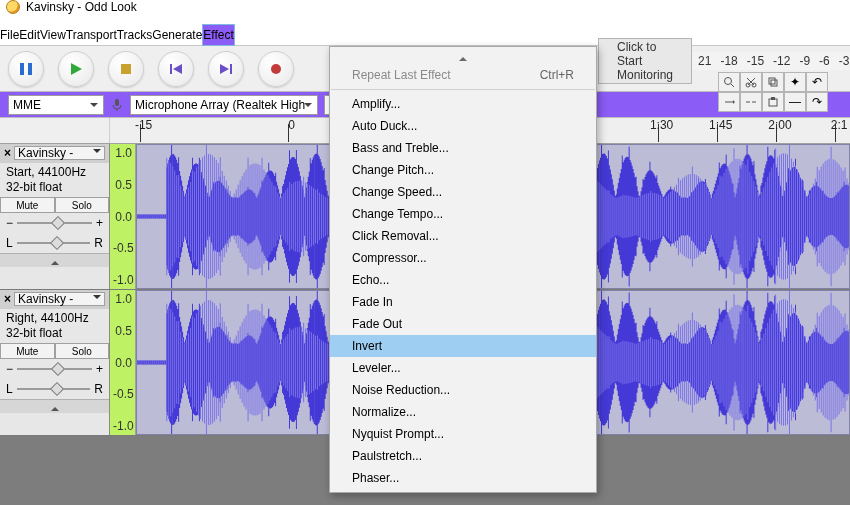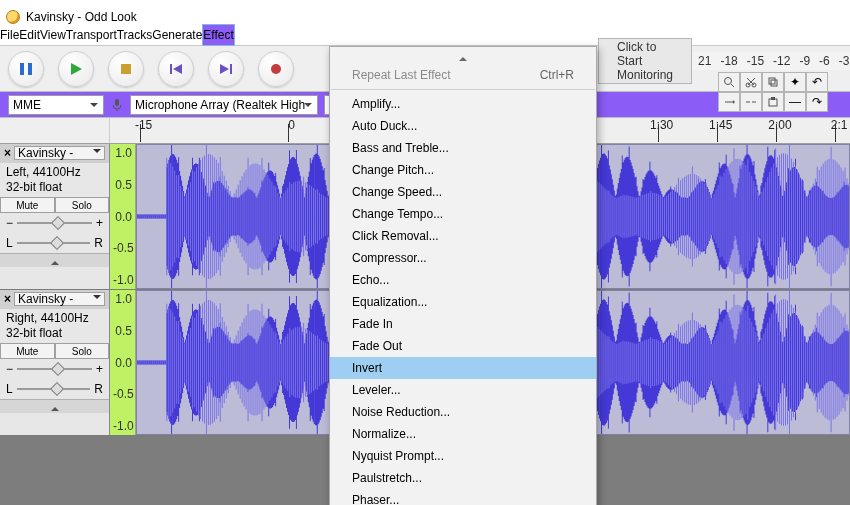--- a/index.html
+++ b/index.html
@@ -1,17 +1,17 @@
 <!DOCTYPE html>
 <html><head>
 <meta charset="utf-8">
 <style>
 *{box-sizing:border-box;margin:0;padding:0;font-family:"Segoe UI",Tahoma,sans-serif;font-size:12px;user-select:none}
 body{background:#7d7d7d;width:850px;height:505px;overflow:hidden;position:relative}
-.titlebar{background:#fff;height:24px;display:flex;align-items:flex-end;padding:0 6px;gap:6px}
+.titlebar{background:#fff;height:24px;display:flex;align-items:flex-start;padding:0 6px;gap:6px}
 .titlebar .logo{width:14px;height:14px;border-radius:50%;background:radial-gradient(circle at 35% 35%,#ffd966 0 55%,#e6991f 60% 100%);border:1px solid #b57b1b}
 .menubar{background:#fff;height:22px;display:flex;align-items:center;gap:0;border-bottom:1px solid #c9c9c9}
 .menubar .mi{padding:3px 0;cursor:default}
 .menubar .mi.open{background:#8b5cf6;border:1px solid #7fbbe0}
 .toolbar{background:#efefef;height:46px;display:flex;align-items:center;padding:0 8px;gap:14px;border-bottom:1px solid #bdbdbd}
 .tbtn{width:36px;height:36px;border-radius:50%;background:radial-gradient(circle at 35% 30%,#fff,#e8e8e8);border:1px solid #cfcfcf;display:flex;align-items:center;justify-content:center;box-shadow:0 1px 2px rgba(0,0,0,.15)}
 .devbar{background:#8b5cf6;height:26px;display:flex;align-items:center;padding:0 8px;gap:6px;border-bottom:1px solid #bdbdbd}
 .combo{background:#fff;border:1px solid #9b9b9b;height:20px;display:flex;align-items:center;padding:0 4px;font-size:11px;position:relative}
 .combo::after{content:"";position:absolute;right:5px;top:7px;border:4px solid transparent;border-top-color:#444}
 .combo.host{width:96px}
@@ -227,21 +227,21 @@
 
   <div class="track">
     <div class="trackhdr">
       <div class="top">
         <span class="x">×</span>
         <span class="dd">
             <span>Kavinsky -</span>
           </span>
       </div>
       <div class="info">
-        <div>Left, 44100Hz</div>
+        <div>Start, 44100Hz</div>
         <div>32-bit float</div>
       </div>
       <div class="btns">
         <button>Mute</button>
         <button>Solo</button>
       </div>
       <div class="slider">
           <span>−</span>
           <div class="line">
             <div class="thumb"></div>
@@ -350,23 +350,20 @@
   <div class="item">
       <span>Click Removal...</span>
     </div>
   <div class="item">
       <span>Compressor...</span>
     </div>
   <div class="item">
       <span>Echo...</span>
     </div>
   <div class="item">
-      <span>Equalization...</span>
-    </div>
-  <div class="item">
       <span>Fade In</span>
     </div>
   <div class="item">
       <span>Fade Out</span>
     </div>
   <div class="item highlight">
       <span>Invert</span>
     </div>
   <div class="item">
       <span>Leveler...</span>

